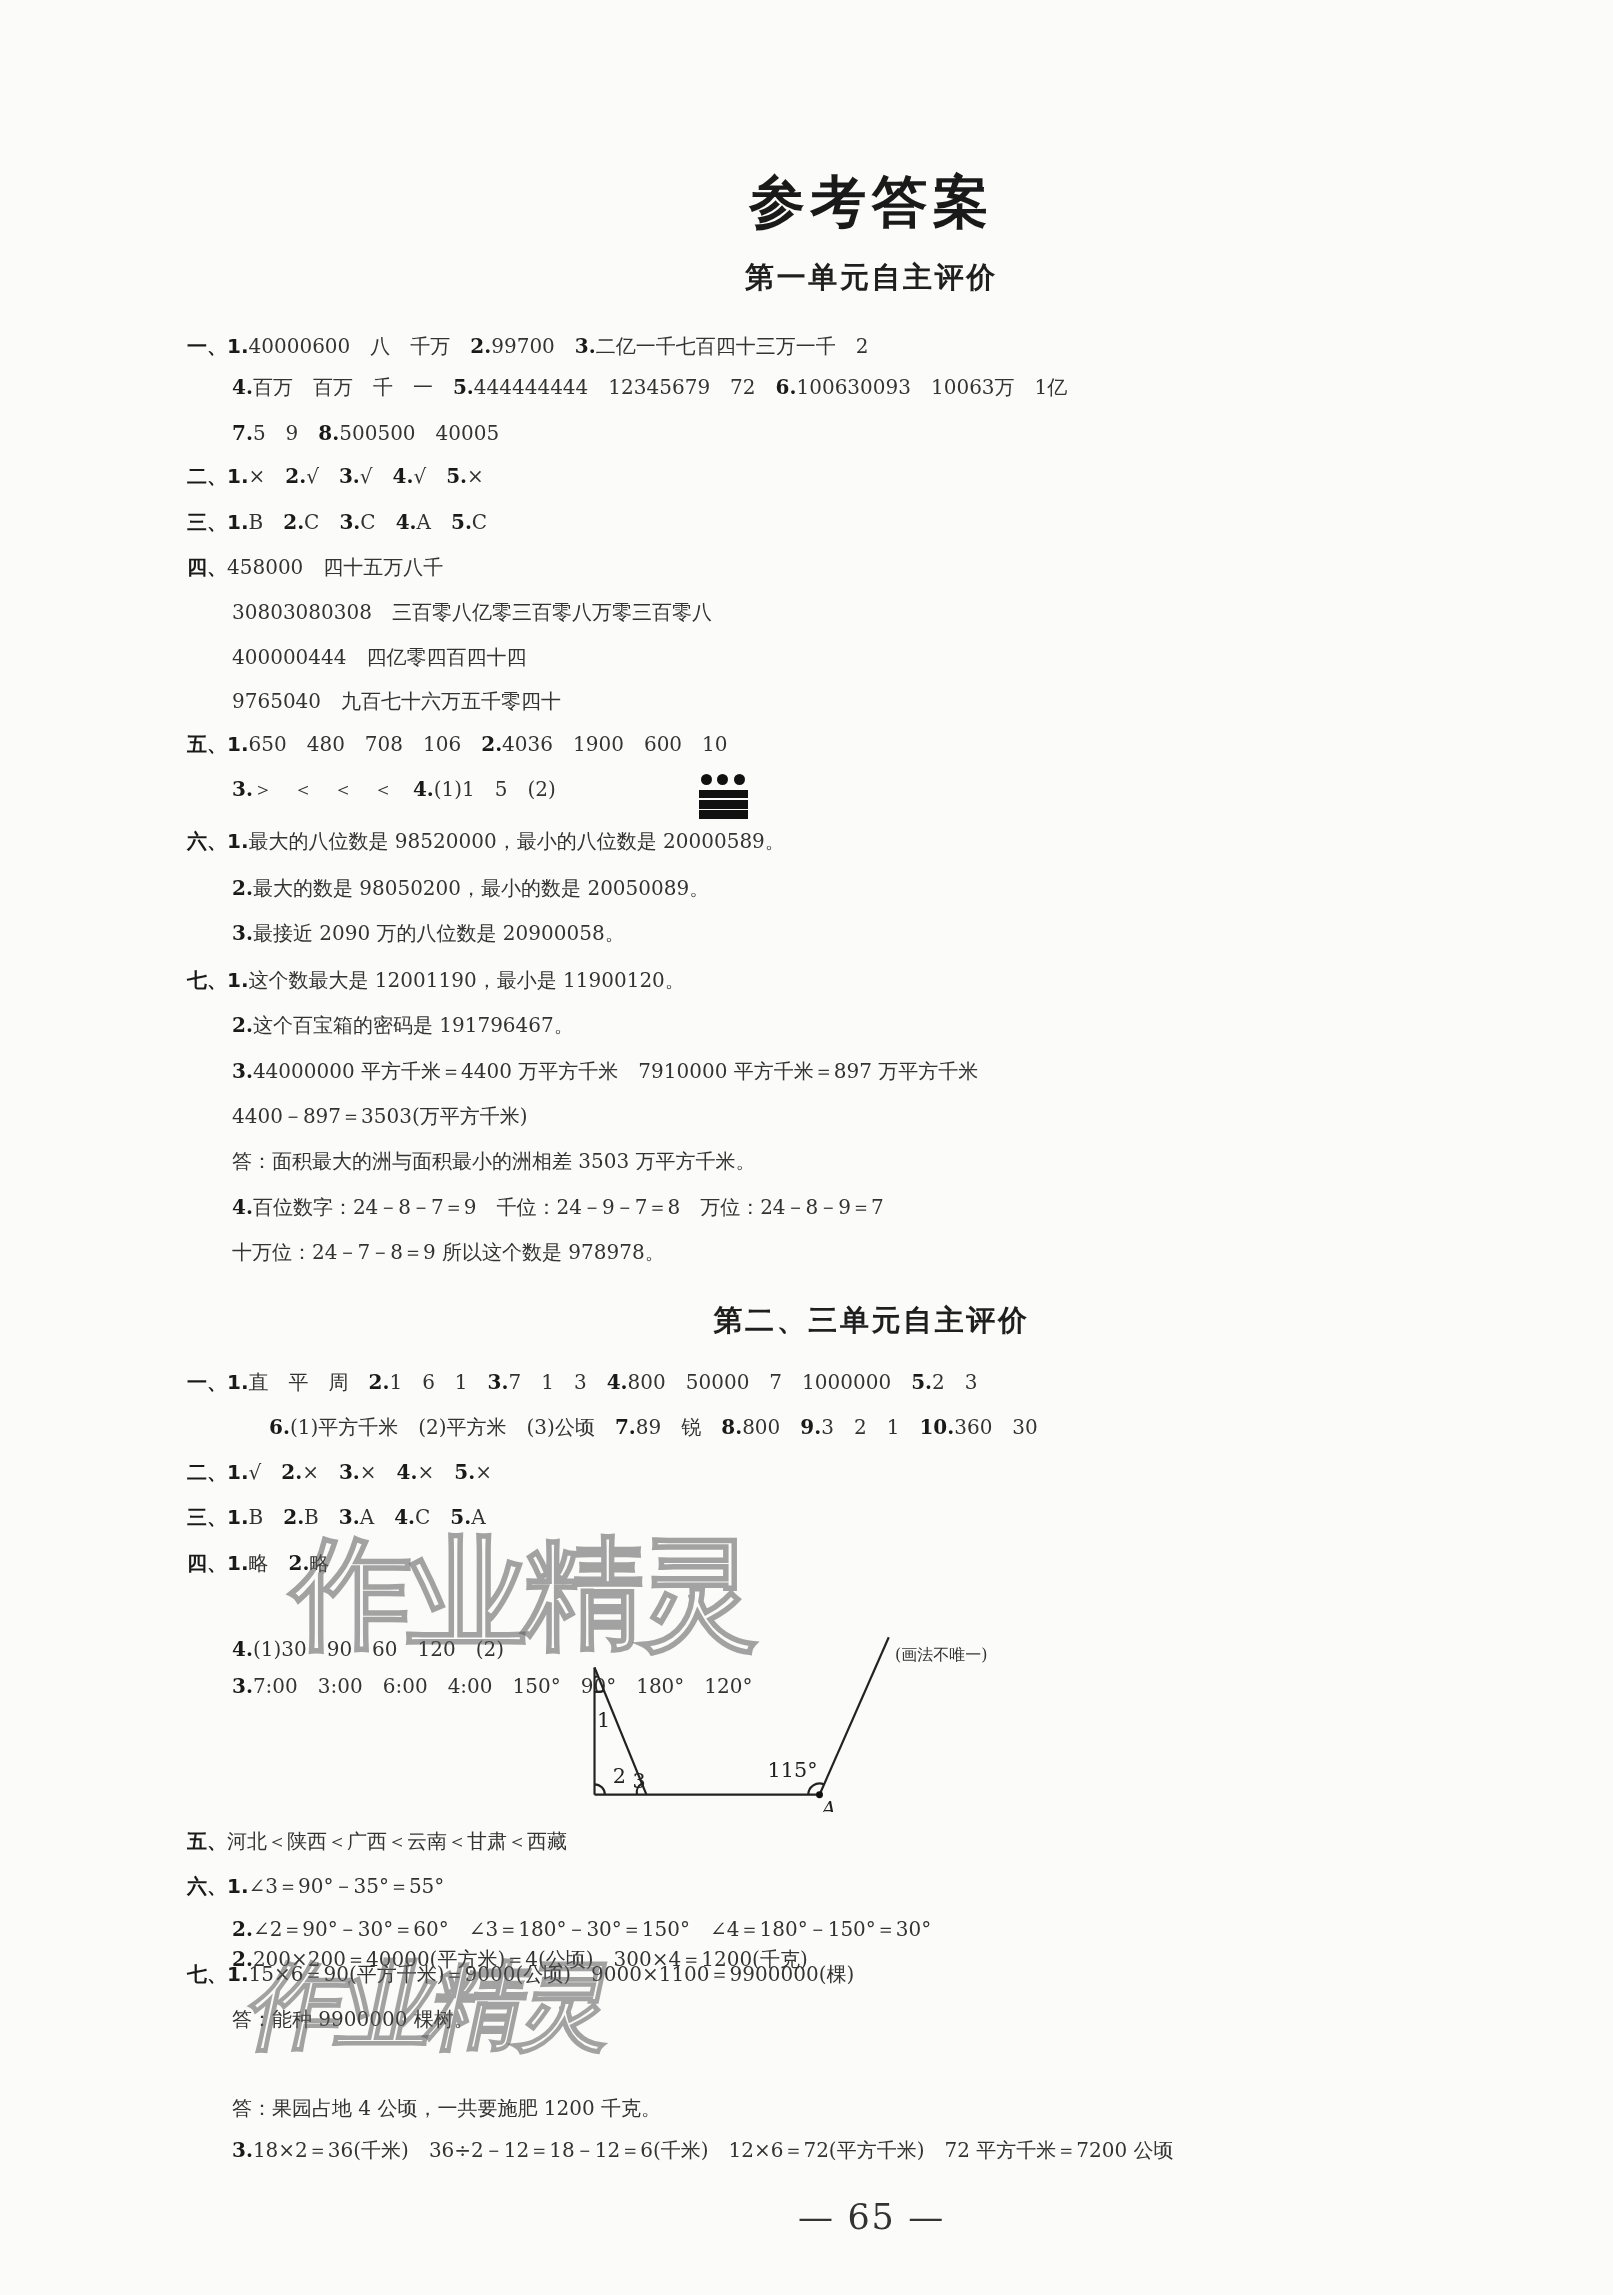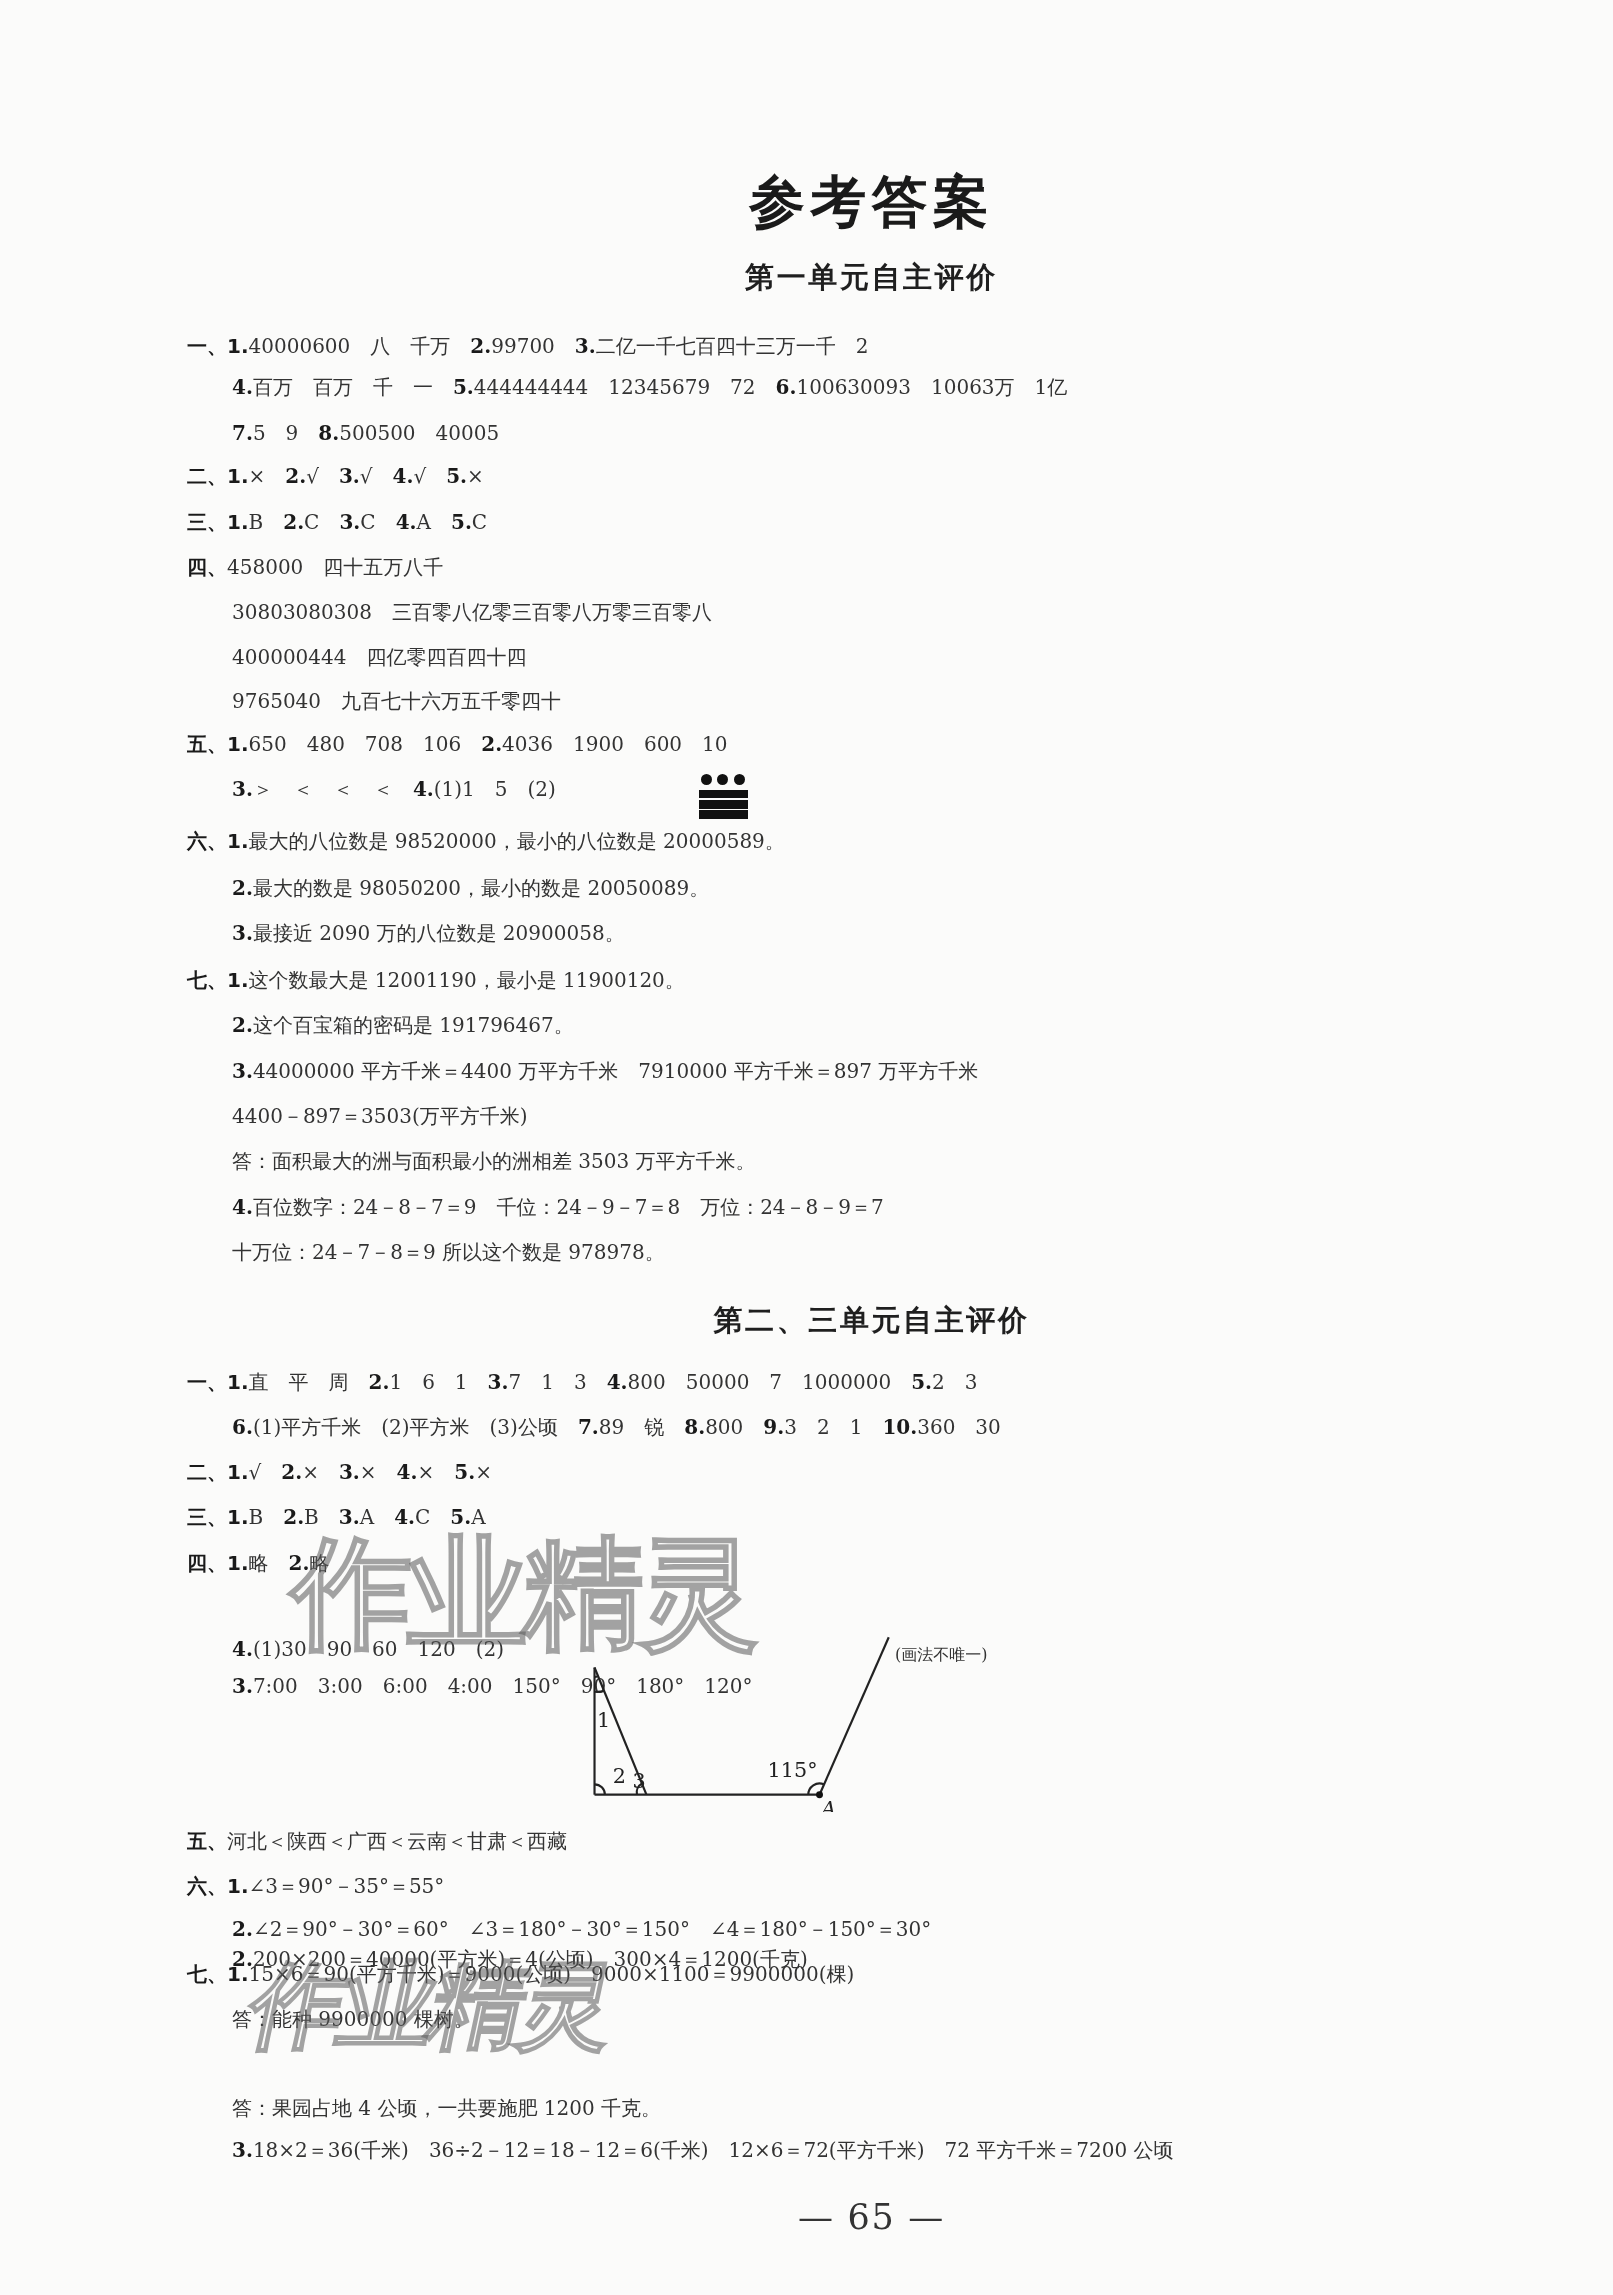--- a/index.html
+++ b/index.html
@@ -81,21 +81,21 @@
   <span class="dot" style="left:18px;"></span>
   <span class="dot" style="left:35px;"></span>
   <span class="bar" style="top:15.6px;"></span>
   <span class="bar" style="top:26px;"></span>
   <span class="bar" style="top:36px;"></span>
 </div>
 
 <div class="subtitle" style="top:1301px;">第二、三单元自主评价</div>
 <div id="unit23-lines">
     <div class="line l0" style="top: 1368px;"><span class="lead">一、1.</span><span>直　平　周　</span><span class="n">2.</span><span>1　6　1　</span><span class="n">3.</span><span>7　1　3　</span><span class="n">4.</span><span>800　50000　7　1000000　</span><span class="n">5.</span><span>2　3</span></div>
-    <div class="line l1" style="top: 1413px;"><span class="n">6.</span><span>(1)平方千米　(2)平方米　(3)公顷　</span><span class="n">7.</span><span>89　锐　</span><span class="n">8.</span><span>800　</span><span class="n">9.</span><span>3　2　1　</span><span class="n">10.</span><span>360　30</span></div>
+    <div class="line l1" style="top: 1413px; margin-left: 37px;"><span class="n">6.</span><span>(1)平方千米　(2)平方米　(3)公顷　</span><span class="n">7.</span><span>89　锐　</span><span class="n">8.</span><span>800　</span><span class="n">9.</span><span>3　2　1　</span><span class="n">10.</span><span>360　30</span></div>
     <div class="line l0" style="top: 1458px;"><span class="lead">二、1.</span><span>√　</span><span class="n">2.</span><span>×　</span><span class="n">3.</span><span>×　</span><span class="n">4.</span><span>×　</span><span class="n">5.</span><span>×</span></div>
     <div class="line l0" style="top: 1503px;"><span class="lead">三、1.</span><span>B　</span><span class="n">2.</span><span>B　</span><span class="n">3.</span><span>A　</span><span class="n">4.</span><span>C　</span><span class="n">5.</span><span>A</span></div>
     <div class="line l0" style="top: 1549px;"><span class="lead">四、1.</span><span>略　</span><span class="n">2.</span><span>略</span></div>
     <div class="line l1" style="top: 1672px;"><span class="n">3.</span><span>7:00　3:00　6:00　4:00　150°　90°　180°　120°</span></div>
     <div class="line l1" style="top: 1635px;"><span class="n">4.</span><span>(1)30　90　60　120　(2)</span></div>
     <div class="line l0" style="top: 1827px;"><span class="lead">五、</span><span>河北＜陕西＜广西＜云南＜甘肃＜西藏</span></div>
     <div class="line l0" style="top: 1872px;"><span class="lead">六、1.</span><span>∠3＝90°－35°＝55°</span></div>
     <div class="line l1" style="top: 1915px;"><span class="n">2.</span><span>∠2＝90°－30°＝60°　∠3＝180°－30°＝150°　∠4＝180°－150°＝30°</span></div>
     <div class="line l0" style="top: 1960px; text-align: center;"><span class="lead">七、1.</span><span>15×6＝90(平方千米)＝9000(公顷)　9000×1100＝9900000(棵)</span></div>
     <div class="line l1" style="top: 2005px;"><span>答：能种 9900000 棵树。</span></div>

